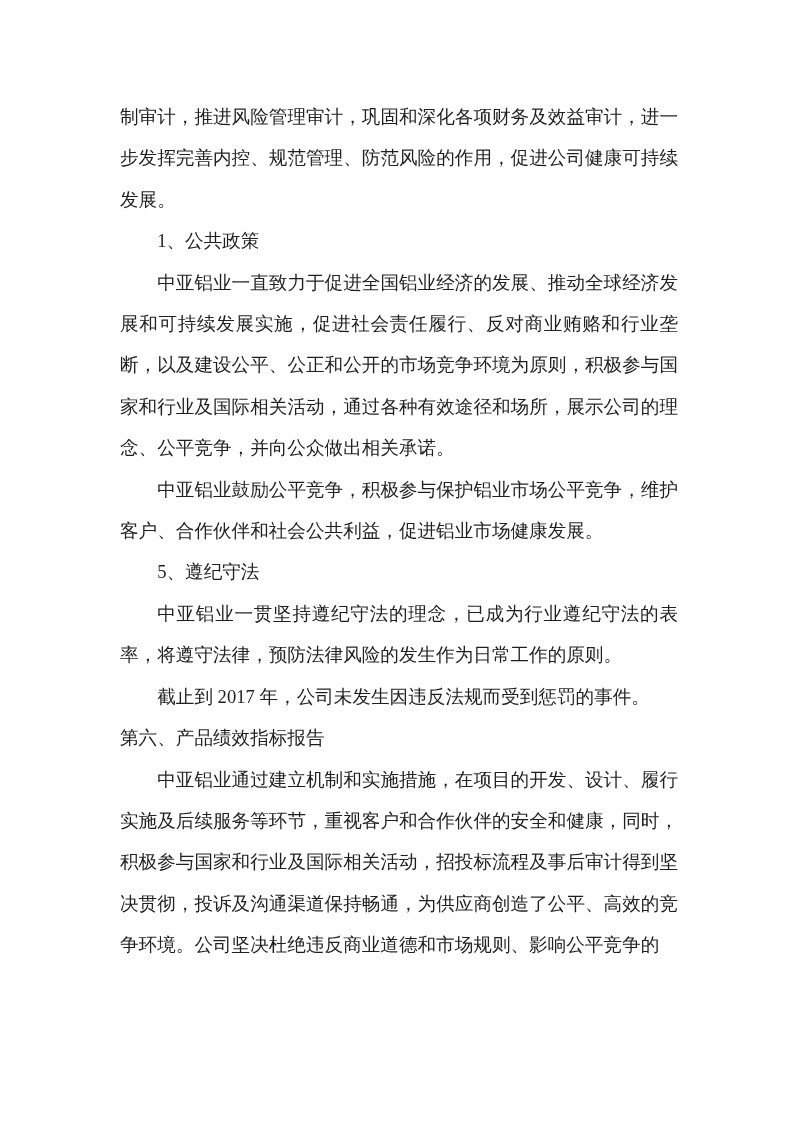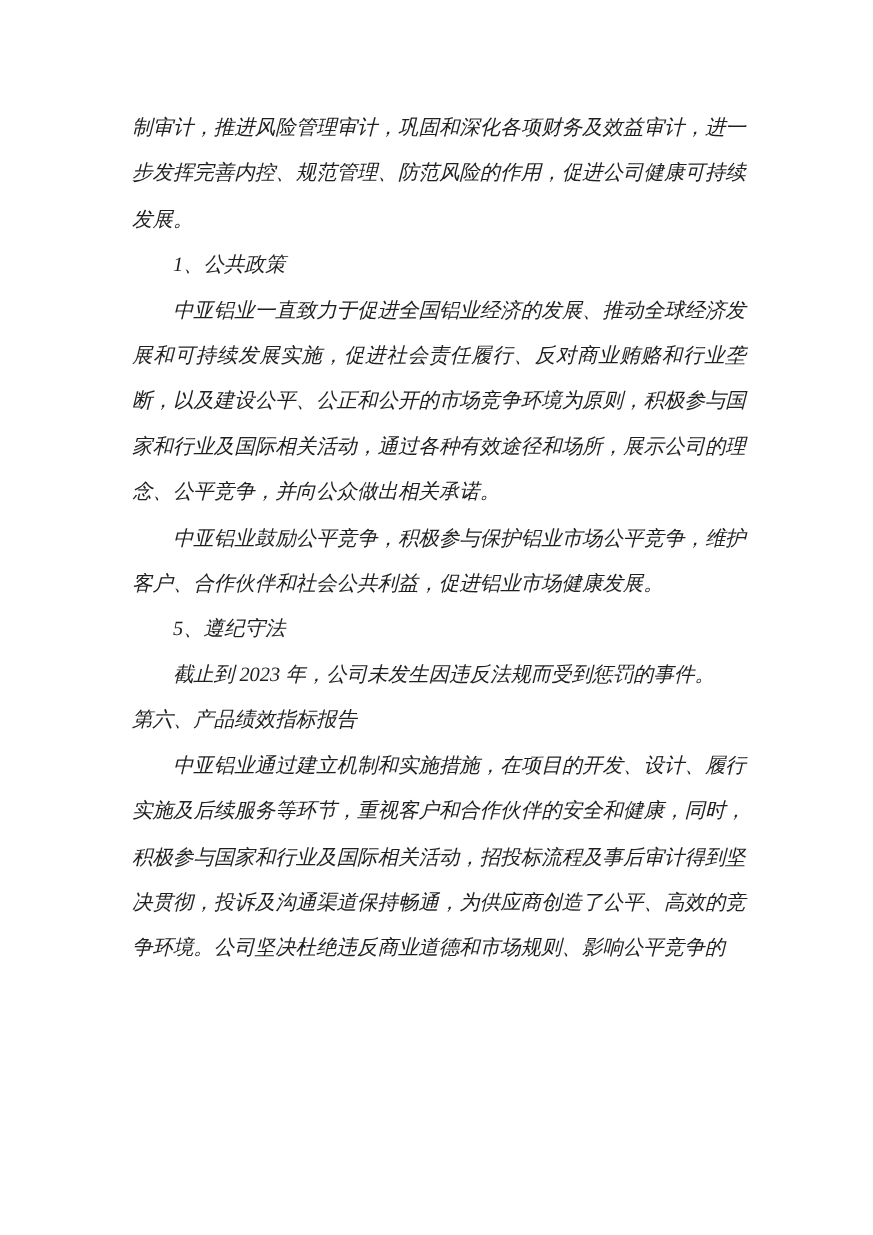--- a/index.html
+++ b/index.html
@@ -13,21 +13,20 @@
     box-sizing: border-box;
     width: 794px;
     height: 1123px;
     background: #ffffff;
     overflow: hidden;
     padding: 96px 116px 0 120px;
     font-family: "Liberation Serif", "DejaVu Serif", serif;
     font-size: 18.6px;
     line-height: 41.4px;
     color: #1f1f1f;
-    font-style: italic;
   }
   .doc-body {
     width: 558px;
     text-align: justify;
     text-justify: inter-ideograph;
     line-break: strict;
     word-break: normal;
   }
   .doc-body p {
     margin: 0;
@@ -43,17 +42,18 @@
 </head>
 <body>
 
 <div class="page">
   <div class="doc-body">
     <p class="para-flush">制审计，推进风险管理审计，巩固和深化各项财务及效益审计，进一步发挥完善内控、规范管理、防范风险的作用，促进公司健康可持续发展。</p>
     <p class="para-indent">1、公共政策</p>
     <p class="para-indent">中亚铝业一直致力于促进全国铝业经济的发展、推动全球经济发展和可持续发展实施，促进社会责任履行、反对商业贿赂和行业垄断，以及建设公平、公正和公开的市场竞争环境为原则，积极参与国家和行业及国际相关活动，通过各种有效途径和场所，展示公司的理念、公平竞争，并向公众做出相关承诺。</p>
     <p class="para-indent">中亚铝业鼓励公平竞争，积极参与保护铝业市场公平竞争，维护客户、合作伙伴和社会公共利益，促进铝业市场健康发展。</p>
     <p class="para-indent">5、遵纪守法</p>
-    <p class="para-indent">截止到 2023 年，公司未发生因违反法规而受到惩罚的事件。</p>
+    <p class="para-indent">中亚铝业一贯坚持遵纪守法的理念，已成为行业遵纪守法的表率，将遵守法律，预防法律风险的发生作为日常工作的原则。</p>
+    <p class="para-indent">截止到 2017 年，公司未发生因违反法规而受到惩罚的事件。</p>
     <p class="para-flush">第六、产品绩效指标报告</p>
     <p class="para-indent">中亚铝业通过建立机制和实施措施，在项目的开发、设计、履行实施及后续服务等环节，重视客户和合作伙伴的安全和健康，同时，积极参与国家和行业及国际相关活动，招投标流程及事后审计得到坚决贯彻，投诉及沟通渠道保持畅通，为供应商创造了公平、高效的竞争环境。公司坚决杜绝违反商业道德和市场规则、影响公平竞争的</p>
   </div>
 </div>
 
 </body></html>

